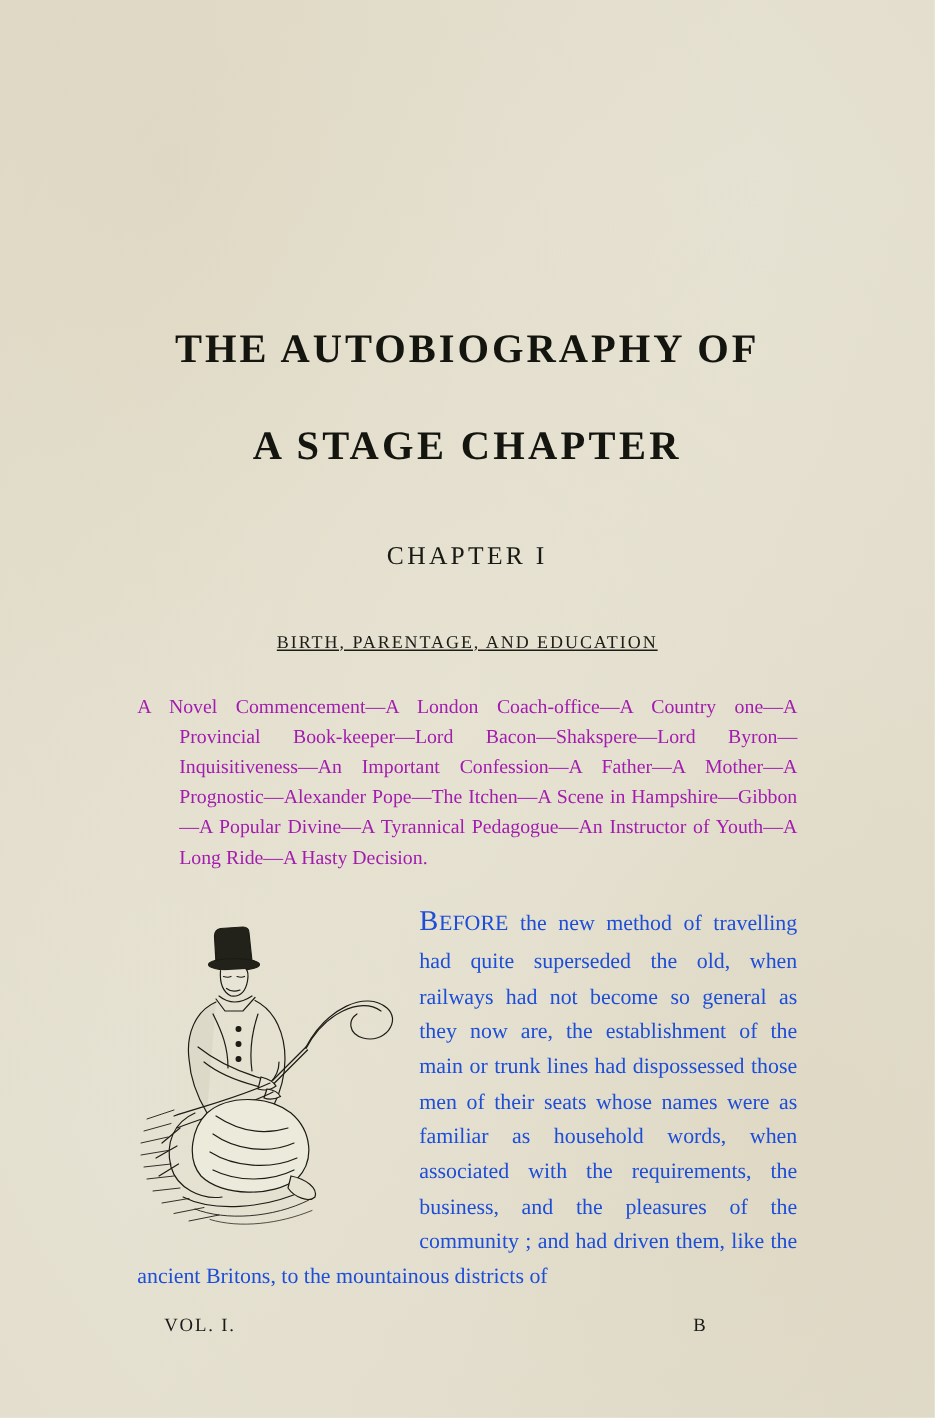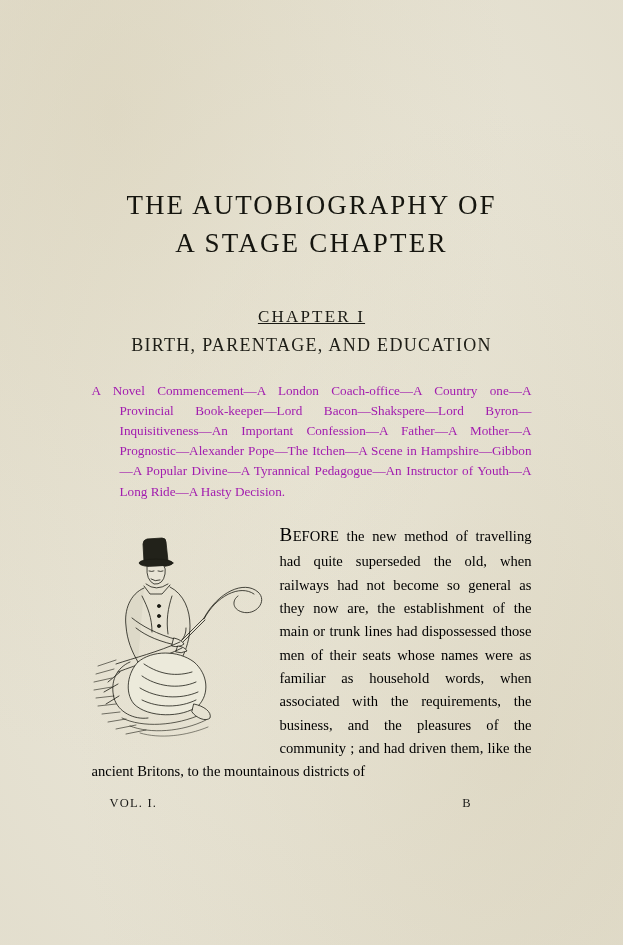--- a/index.html
+++ b/index.html
@@ -34,41 +34,42 @@
     position: relative;
     width: 440px;
     margin: 0 auto;
     padding-top: 186px;
   }
   .title-line {
     text-align: center;
     font-size: 27px;
     letter-spacing: 2.0px;
     line-height: 1.42;
-    font-weight: normal;
+    font-weight: bold;
     color: #15150f;
     white-space: nowrap;
+    margin-top: 27px;
   }
   .title-line.second {
     letter-spacing: 2.2px;
   }
   .chapter {
     text-align: center;
     font-size: 17px;
     letter-spacing: 2.2px;
     margin-top: 44px;
     color: #1a1a14;
-    text-decoration: underline;
   }
   .subtitle {
     text-align: center;
-    font-size: 18px;
+    font-size: 12px;
     letter-spacing: 1.3px;
-    margin-top: 8px;
+    margin-top: 40px;
     color: #1d1d16;
+    text-decoration: underline;
   }
   .argument {
     margin-top: 25px;
     font-size: 13.2px;
     line-height: 1.53;
     text-align: justify;
     text-indent: 0;
     padding-left: 0px;
     color: #a21caf;
     hyphens: none;
@@ -90,21 +91,21 @@
     margin: 2px 8px 0 -6px;
     position: relative;
   }
   .drop-col {
     margin-left: 0;
   }
   .body-para {
     font-size: 14.6px;
     line-height: 1.6;
     text-align: justify;
-    color: #000000;
+    color: #1d4ed8;
     hyphens: none;
   }
   .body-para .dropcap {
     font-size: 19px;
     letter-spacing: 0.5px;
   }
   .footer-row {
     position: relative;
     margin-top: 12px;
     height: 20px;

